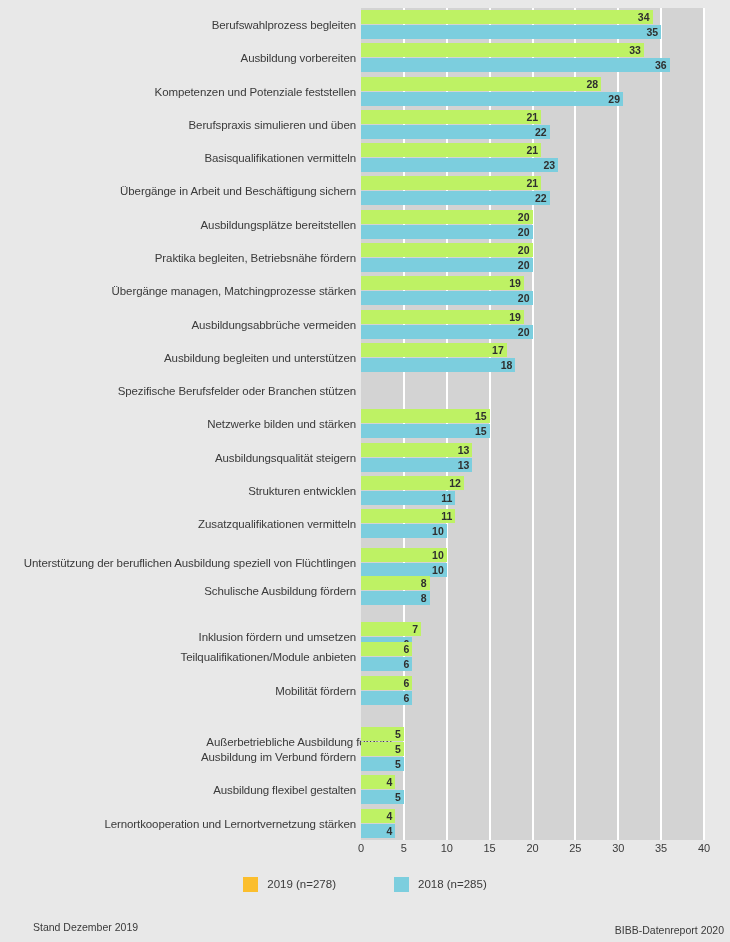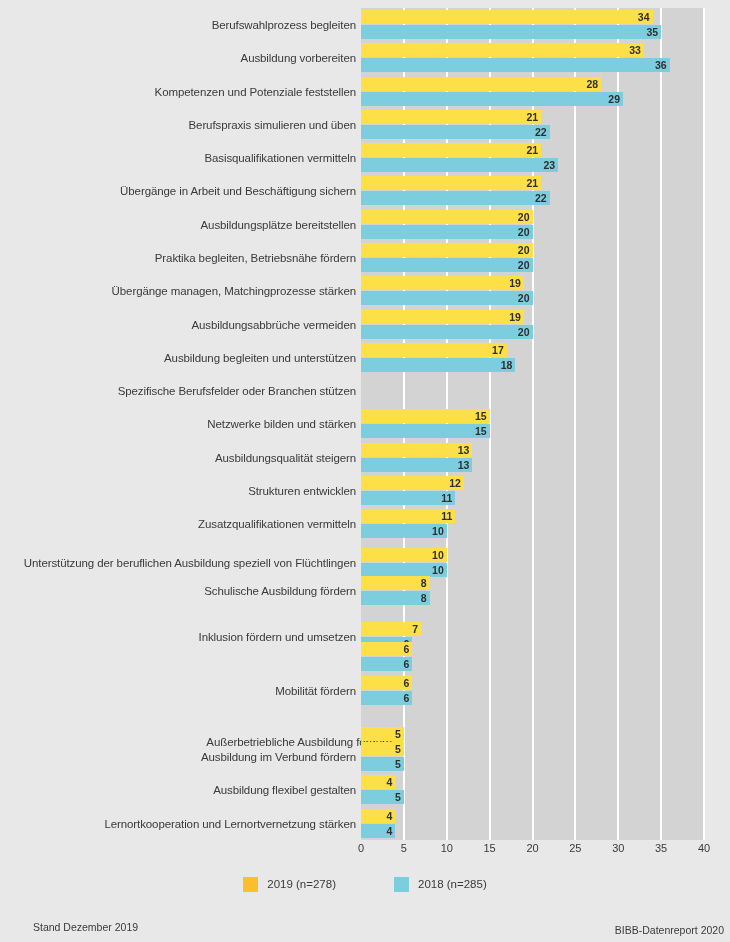--- a/index.html
+++ b/index.html
@@ -85,21 +85,21 @@
     width: 343px;
   }
 
   .bar {
     position: absolute;
     left: 0;
     height: 14px;
   }
   .bar.y2019 {
     top: 0;
-    background: #fde047;
+    background: #bef264;
   }
   .bar.y2018 {
     top: 15px;
     background: #7ccede;
   }
 
   .bar-value {
     position: absolute;
     right: 3px;
     top: 0;
@@ -404,20 +404,21 @@
           <div class="bars">
             <div class="bar y2019" style="width: 60.025px;">
               <span class="bar-value">7</span>
             </div>
             <div class="bar y2018" style="width: 51.45px;">
               <span class="bar-value">6</span>
             </div>
           </div>
         </div>
         <div class="row" style="top: 641.32px;">
+          <div class="row-label">Teilqualifikationen/Module anbieten</div>
           <div class="bars">
             <div class="bar y2019" style="width: 51.45px;">
               <span class="bar-value">6</span>
             </div>
             <div class="bar y2018" style="width: 51.45px;">
               <span class="bar-value">6</span>
             </div>
           </div>
         </div>
         <div class="row" style="top: 674.6px;">

